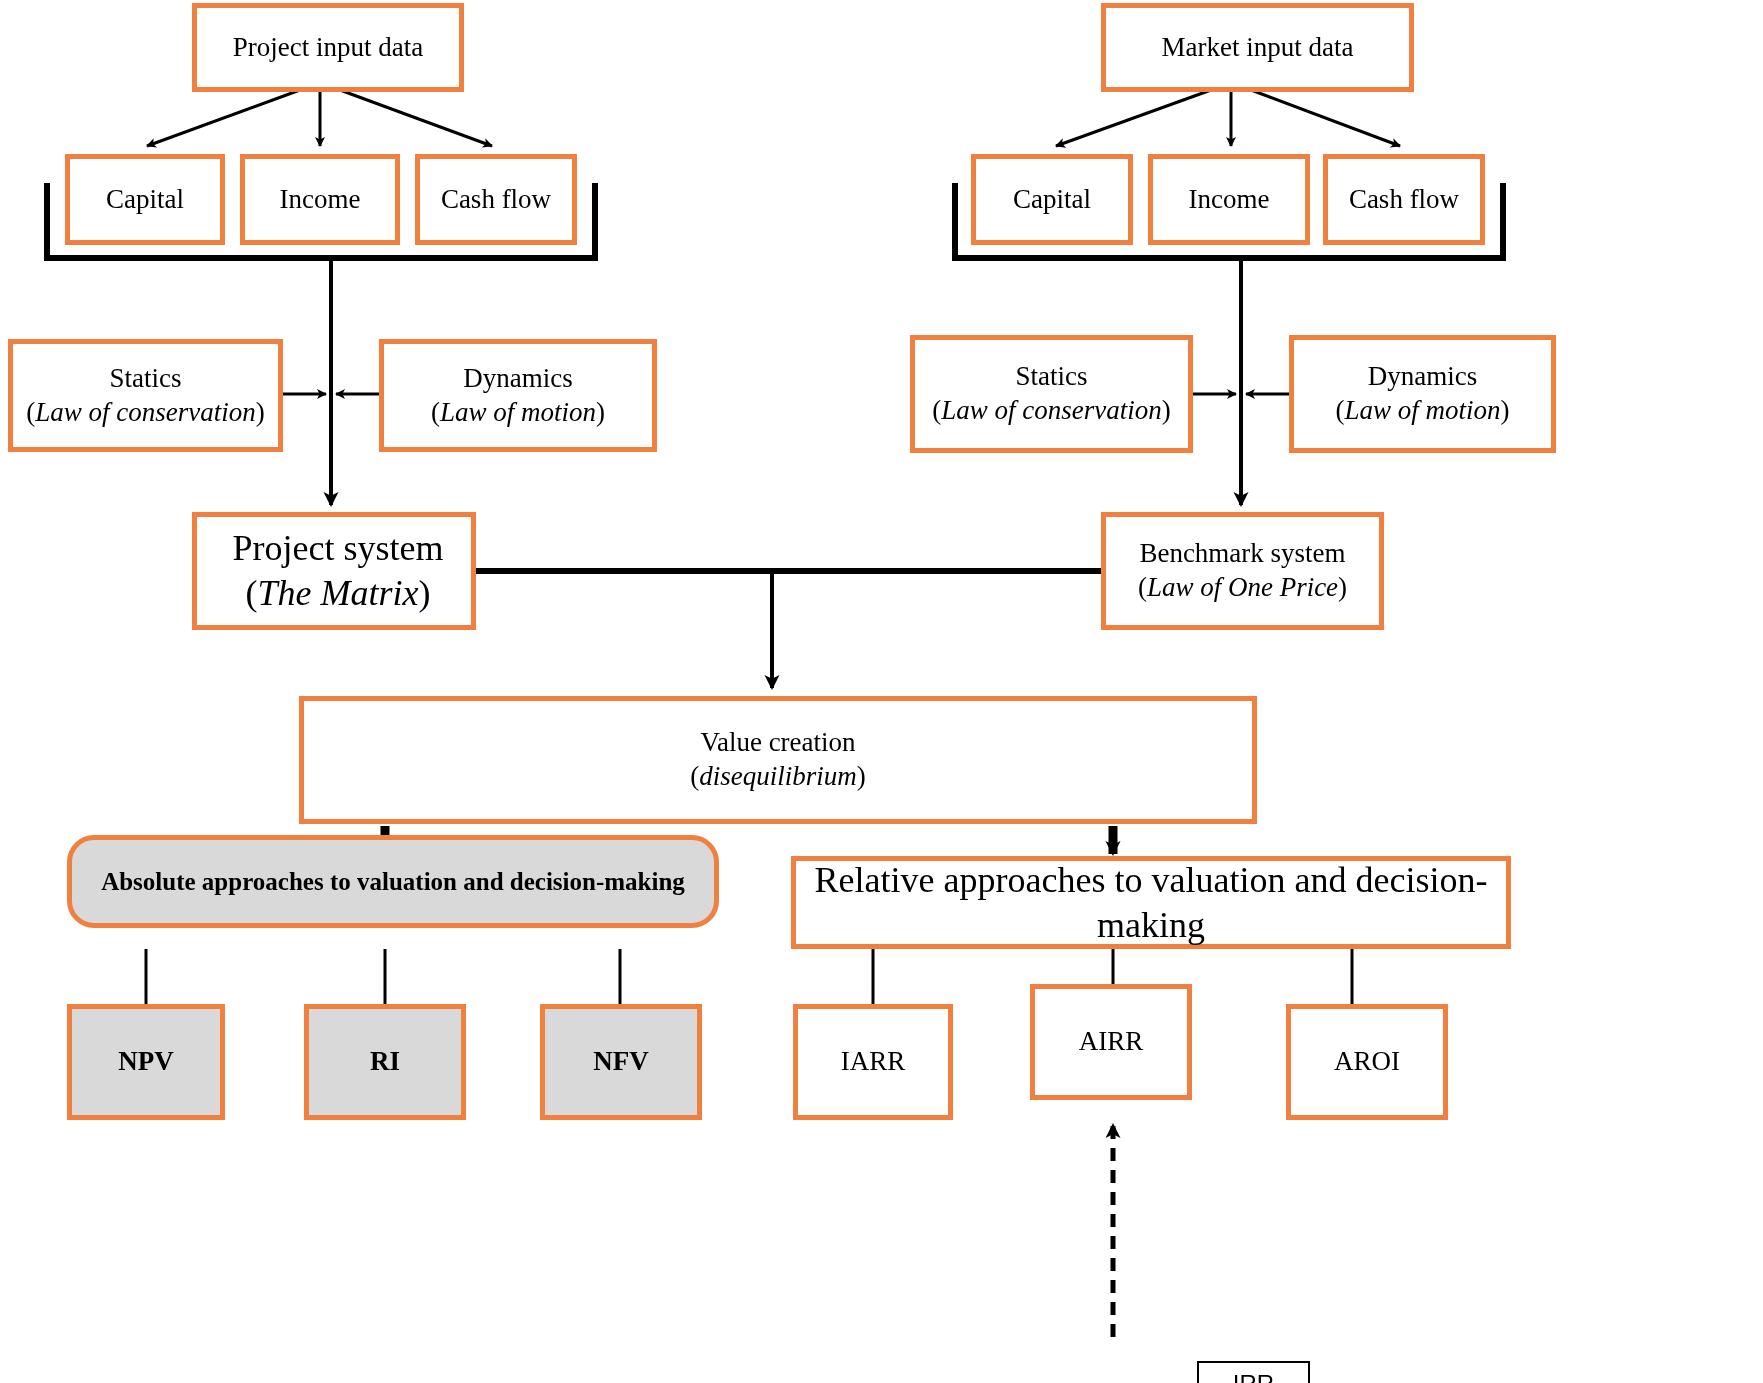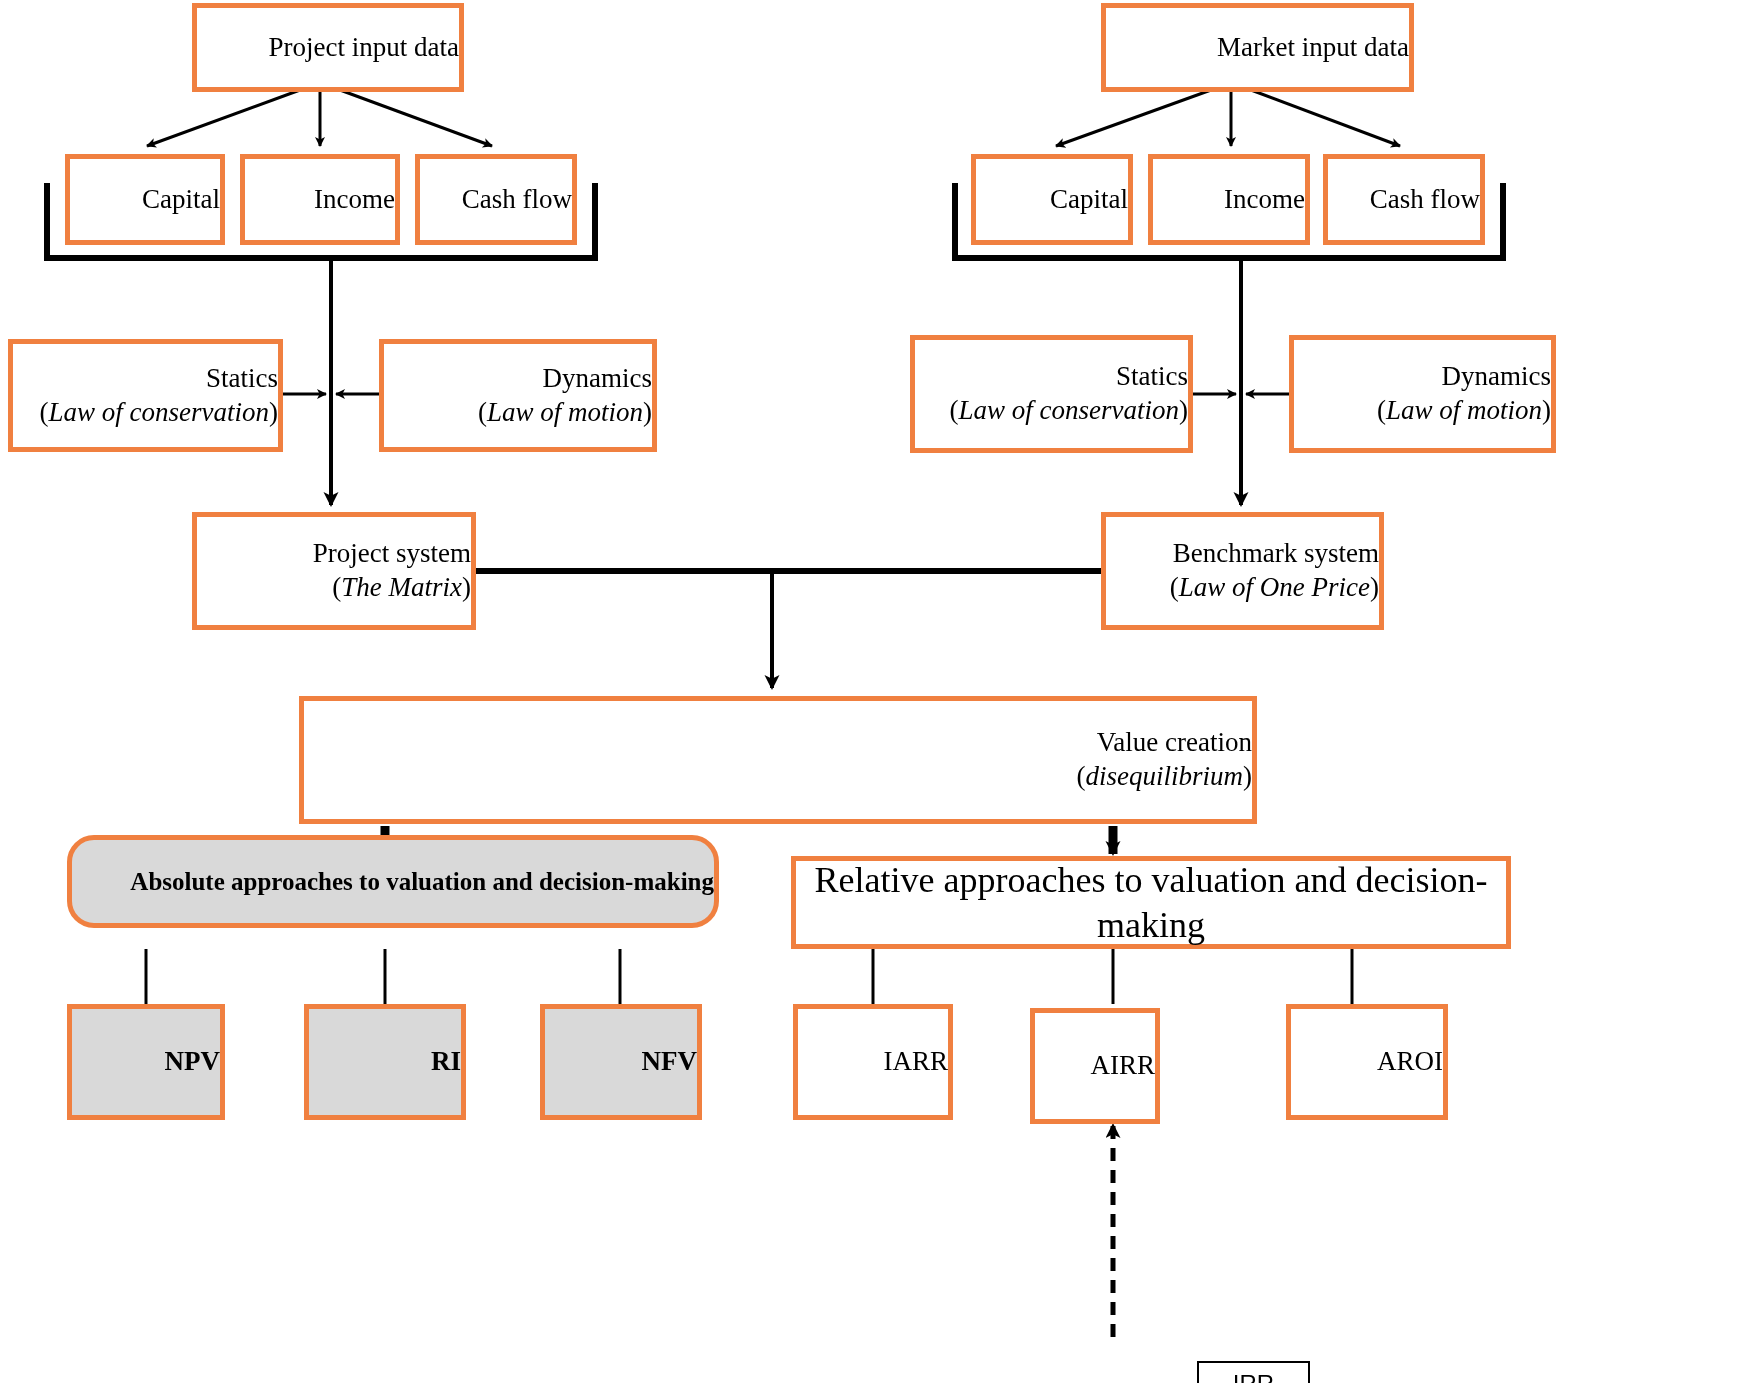--- a/index.html
+++ b/index.html
@@ -23,21 +23,21 @@
     height: 1383px;
     pointer-events: none;
   }
   .node {
     position: absolute;
     box-sizing: border-box;
     border: 5px solid #F08040;
     background: #ffffff;
     display: flex;
     flex-direction: column;
-    align-items: flex-end;
+    align-items: center;
     justify-content: center;
     text-align: center;
     color: #000000;
     line-height: 1.25;
     z-index: 2;
   }
   .node .l1 { display: block; }
   .node .l2 { display: block; font-style: italic; }
   .node .l2 .paren { font-style: normal; }
   .shaded { background: #d9d9d9; font-weight: bold; }
@@ -124,21 +124,21 @@
   <div class="node" style="left:8px; top:339px; width:275px; height:113px; font-size:27px;">
     <span class="l1">Statics</span>
     <span class="l2"><span class="paren">(</span><span>Law of conservation</span><span class="paren">)</span></span>
   </div>
 
   <div class="node" style="left:379px; top:339px; width:278px; height:113px; font-size:27px;">
     <span class="l1">Dynamics</span>
     <span class="l2"><span class="paren">(</span><span>Law of motion</span><span class="paren">)</span></span>
   </div>
 
-  <div class="node" style="left:192px; top:512px; width:284px; height:118px; font-size:27px;padding-left:8px;">
+  <div class="node" style="left:192px; top:512px; width:284px; height:118px; font-size:36px;padding-left:8px;">
     <span class="l1">Project system</span>
     <span class="l2"><span class="paren">(</span><span>The Matrix</span><span class="paren">)</span></span>
   </div>
 
   <div class="node" style="left:1101px; top:3px; width:313px; height:89px; font-size:27px;">
     <span class="l1">Market input data</span>
   </div>
 
   <div class="node" style="left:971px; top:154px; width:162px; height:91px; font-size:27px;">
     <span class="l1">Capital</span>
@@ -184,21 +184,21 @@
   <div class="node shaded" style="left:304px; top:1004px; width:162px; height:116px; font-size:27px;">
     <span class="l1">RI</span>
   </div>
   <div class="node shaded" style="left:540px; top:1004px; width:162px; height:116px; font-size:27px;">
     <span class="l1">NFV</span>
   </div>
 
   <div class="node" style="left:793px; top:1004px; width:160px; height:116px; font-size:27px;">
     <span class="l1">IARR</span>
   </div>
-  <div class="node" style="left:1030px; top:1008px; width:130px; height:116px; font-size:27px;">
+  <div class="node" style="left:1030px; top:984px; width:162px; height:116px; font-size:27px;">
     <span class="l1">AIRR</span>
   </div>
   <div class="node" style="left:1270px; top:1004px; width:162px; height:116px; font-size:27px;margin-left:16px;">
     <span class="l1">AROI</span>
   </div>
 
   <div class="irr-box" style="left:1197px; top:1337px; width:113px; height:46px; font-size:24px;">
     <span>IRR</span>
   </div>
 

